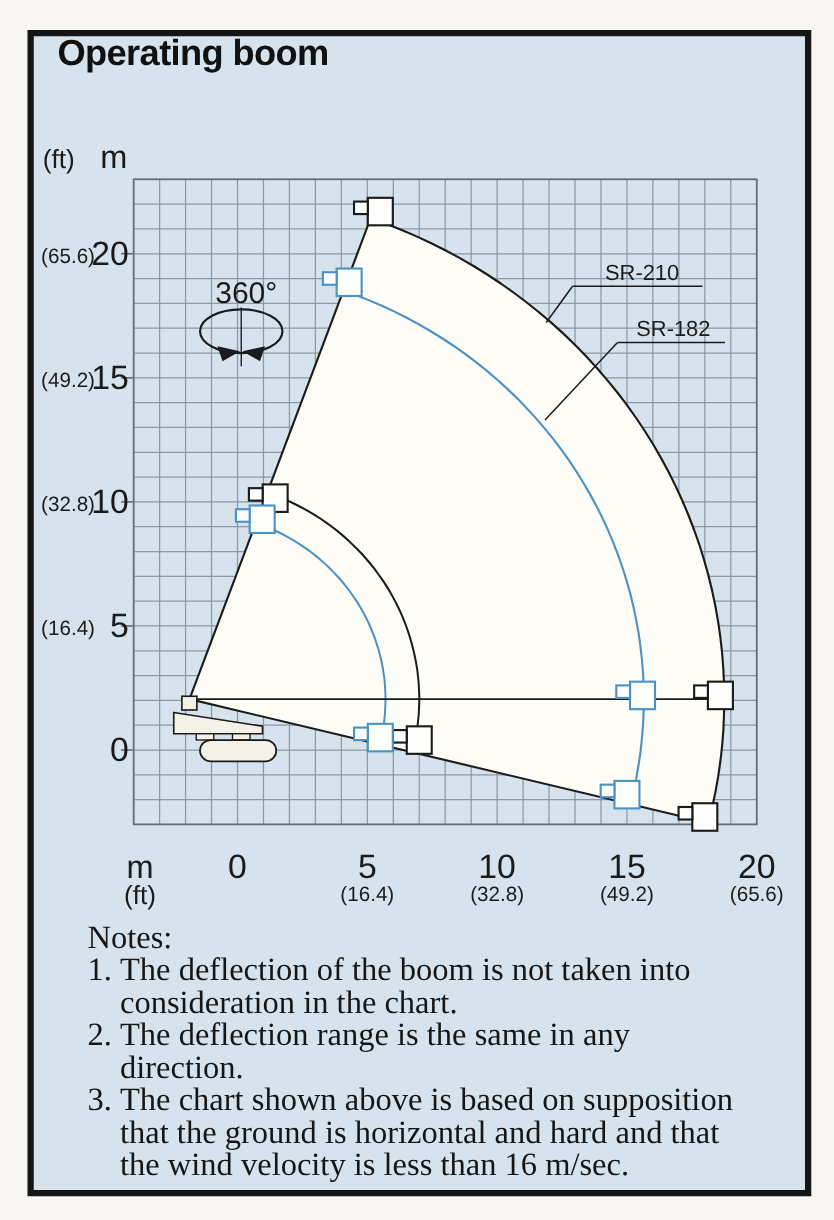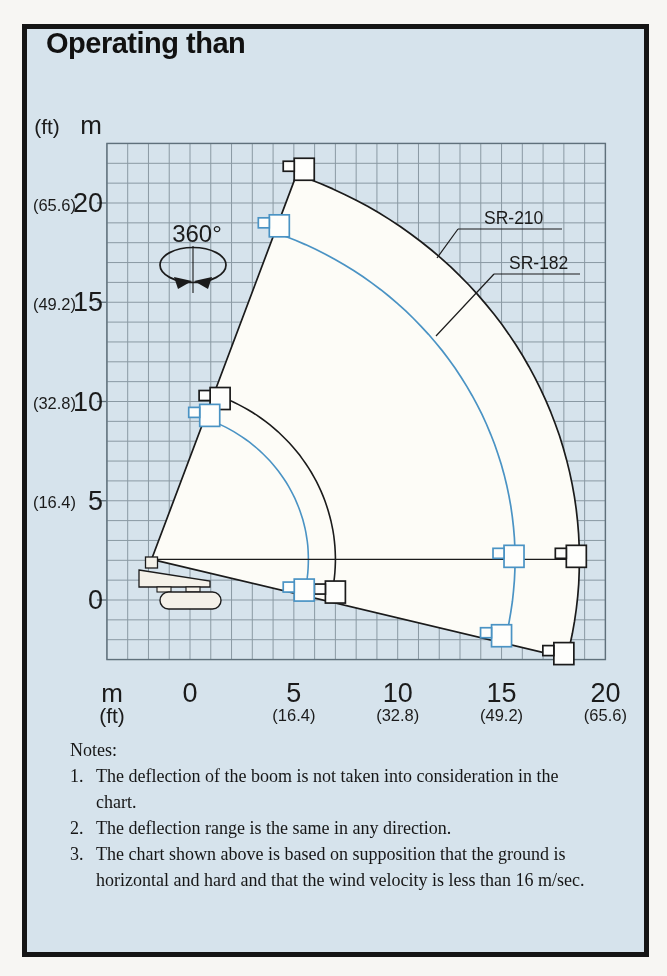--- a/index.html
+++ b/index.html
@@ -4,21 +4,21 @@
 <style>
   html,body{margin:0;padding:0;background:#f7f6f3;}
   .page{position:relative;width:667px;height:976px;background:#f7f6f3;overflow:hidden;
         font-family:"Liberation Sans",sans-serif;}
   .panel{position:absolute;left:22px;top:24px;width:627px;height:933px;
          box-sizing:border-box;background:#d6e3ec;border:5px solid #151515;}
   .title{position:absolute;left:46px;top:27px;font-size:29px;font-weight:700;
          letter-spacing:-0.5px;color:#111;}
   #chart-svg{position:absolute;left:0;top:0;}
   .notes{position:absolute;left:70px;top:737px;width:528px;
-         font-family:"Liberation Serif",serif;font-size:18px;line-height:26px;color:#161616;}
+         font-family:"Liberation Serif",serif;font-size:26px;line-height:26px;color:#161616;}
   .note-item{position:relative;padding-left:26px;}
   .note-num{position:absolute;left:0;top:0;}
   svg text{font-family:"Liberation Sans",sans-serif;fill:#1b1b1b;}
 </style>
 </head>
 <body>
 
 <div class="page">
   <div class="panel"></div>
 
@@ -171,21 +171,21 @@
         <text x="293.85" y="721" font-size="16.5" text-anchor="middle">(16.4)</text>
         <text x="397.7" y="702" font-size="27" text-anchor="middle">10</text>
         <text x="397.7" y="721" font-size="16.5" text-anchor="middle">(32.8)</text>
         <text x="501.55" y="702" font-size="27" text-anchor="middle">15</text>
         <text x="501.55" y="721" font-size="16.5" text-anchor="middle">(49.2)</text>
         <text x="605.4" y="702" font-size="27" text-anchor="middle">20</text>
         <text x="605.4" y="721" font-size="16.5" text-anchor="middle">(65.6)</text>
       </g>
     </svg>
 
-  <div class="title">Operating than</div>
+  <div class="title">Operating boom</div>
 
   <div class="notes">
     <div>Notes:</div>
     <div id="notes-list">
         <div class="note-item"><span class="note-num">1.</span><span>The deflection of the boom is not taken into consideration in the chart.</span></div>
         <div class="note-item"><span class="note-num">2.</span><span>The deflection range is the same in any direction.</span></div>
         <div class="note-item"><span class="note-num">3.</span><span>The chart shown above is based on supposition that the ground is horizontal and hard and that the wind velocity is less than 16 m/sec.</span></div>
       </div>
   </div>
 </div>

